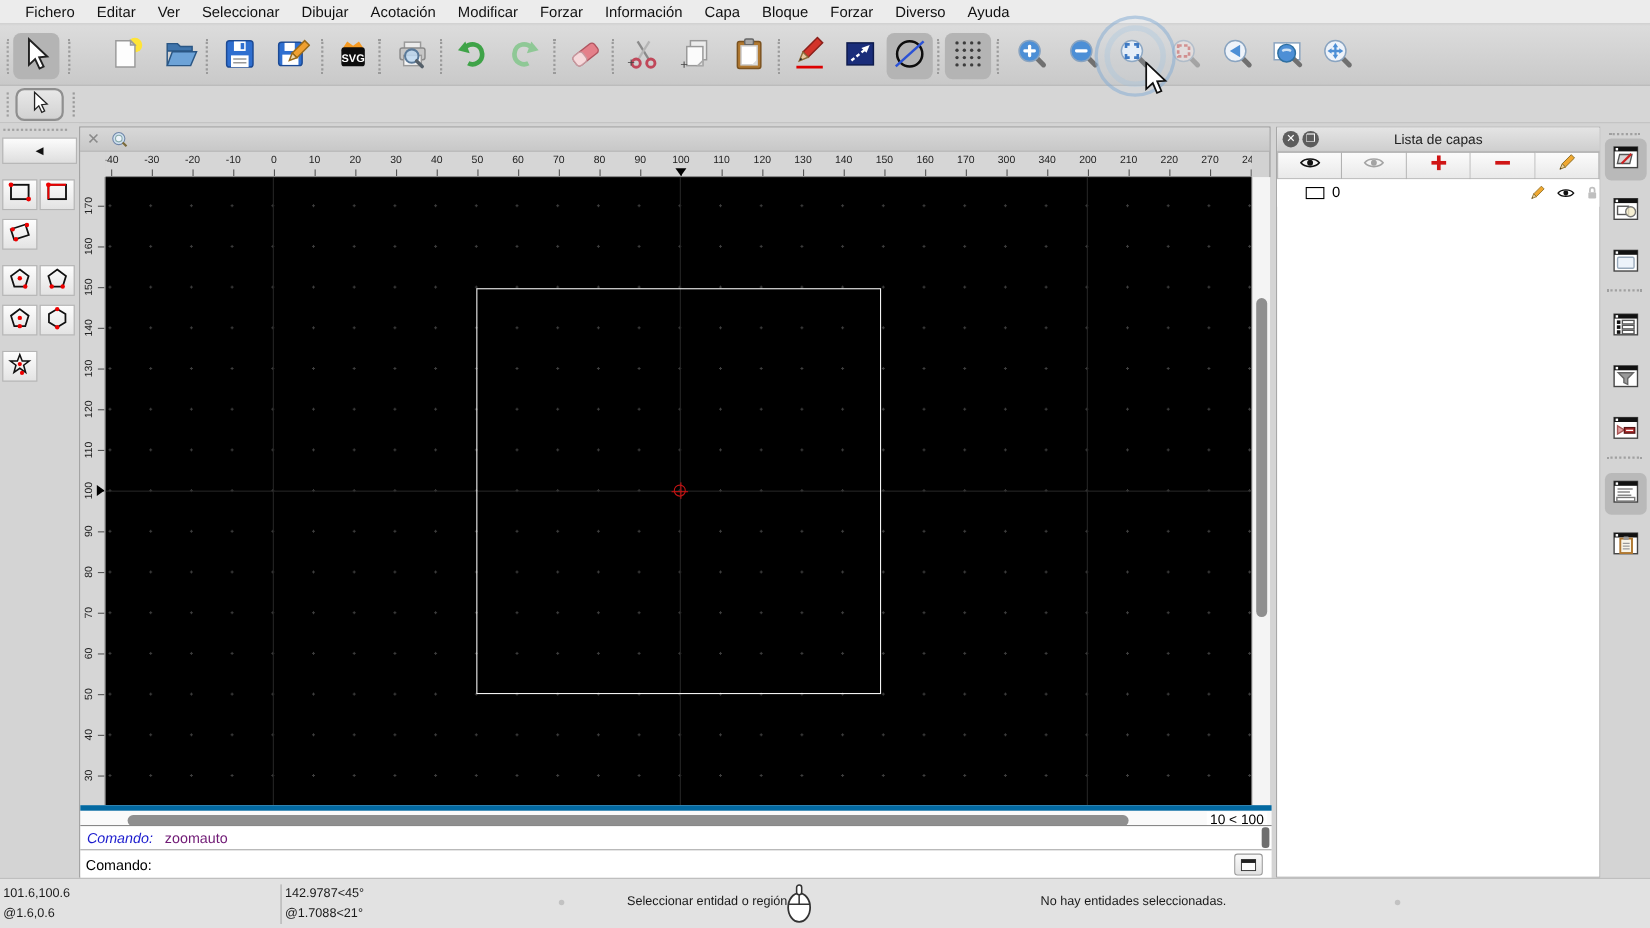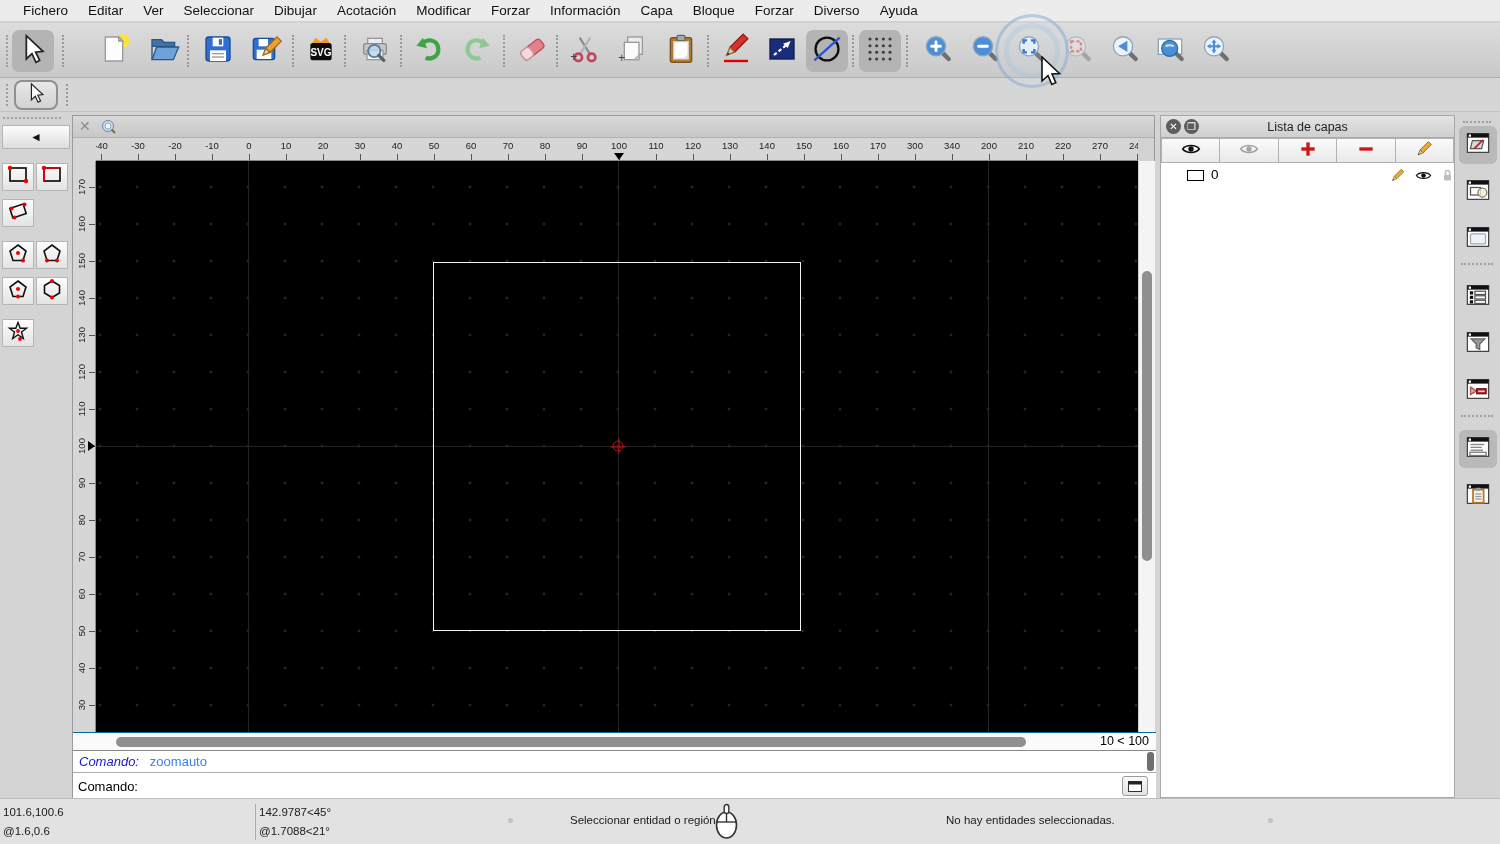--- a/index.html
+++ b/index.html
@@ -83,30 +83,30 @@
     transform:translate(-50%,-50%); }
   #ref-point .c { position:absolute; inset:0; border:1.6px solid #c41414; border-radius:50%; }
   #ref-point .h { position:absolute; left:-2px; right:-2px; top:50%; height:1px; background:#c41414; }
   #ref-point .v { position:absolute; top:-2px; bottom:-2px; left:50%; width:1px; background:#c41414; }
 
   #vscroll { position:absolute; left:1065px; top:45px; width:17px; height:571px;
     background:#f4f4f4; border-left:1px solid #cfcfcf; }
   #vscroll .thumb { position:absolute; left:3px; width:10px; top:110px; height:290px;
     background:#8f8f8f; border-radius:6px; }
   #hscrollrow { position:absolute; left:0; top:616px; width:1083px; height:18px;
-    background:#fafafa; border-top:1px solid #0369a1; }
+    background:#fafafa; border-top:5px solid #0369a1; }
   #hscroll-thumb { position:absolute; left:43px; top:4px; width:910px; height:10px;
     background:#8f8f8f; border-radius:5px; }
   #grid-status { position:absolute; right:4px; top:1px; font-size:12.5px; color:#000;
     background:#fff; padding:0 3px; }
 
   #cmd-history { position:absolute; left:0; top:634px; width:1083px; height:22px;
     background:#fff; border-top:1px solid #888; font-size:13px; padding:3px 0 0 6px; }
   #cmd-history .lbl { color:#1a1acd; font-style:italic; }
-  #cmd-history .val { color:#3b82f6;text-align:right; }
+  #cmd-history .val { color:#701a75;text-align:right; }
   #cmd-hist-scroll { position:absolute; right:2px; top:1px; width:7px; height:19px;
     background:#6f6f6f; border-radius:3px; }
   #cmd-input { position:absolute; left:0; top:656px; width:1083px; height:27px;
     background:#fff; border-top:1px solid #aaa; font-size:13px; color:#000; }
   #cmd-input .prompt { position:absolute; left:5px; top:6px; }
   #cmd-dock-btn { position:absolute; right:8px; top:3px; width:26px; height:20px;
     background:linear-gradient(#fafafa,#e2e2e2); border:1px solid #9a9a9a; border-radius:3px;
     display:flex; align-items:center; justify-content:center; }
 
   

